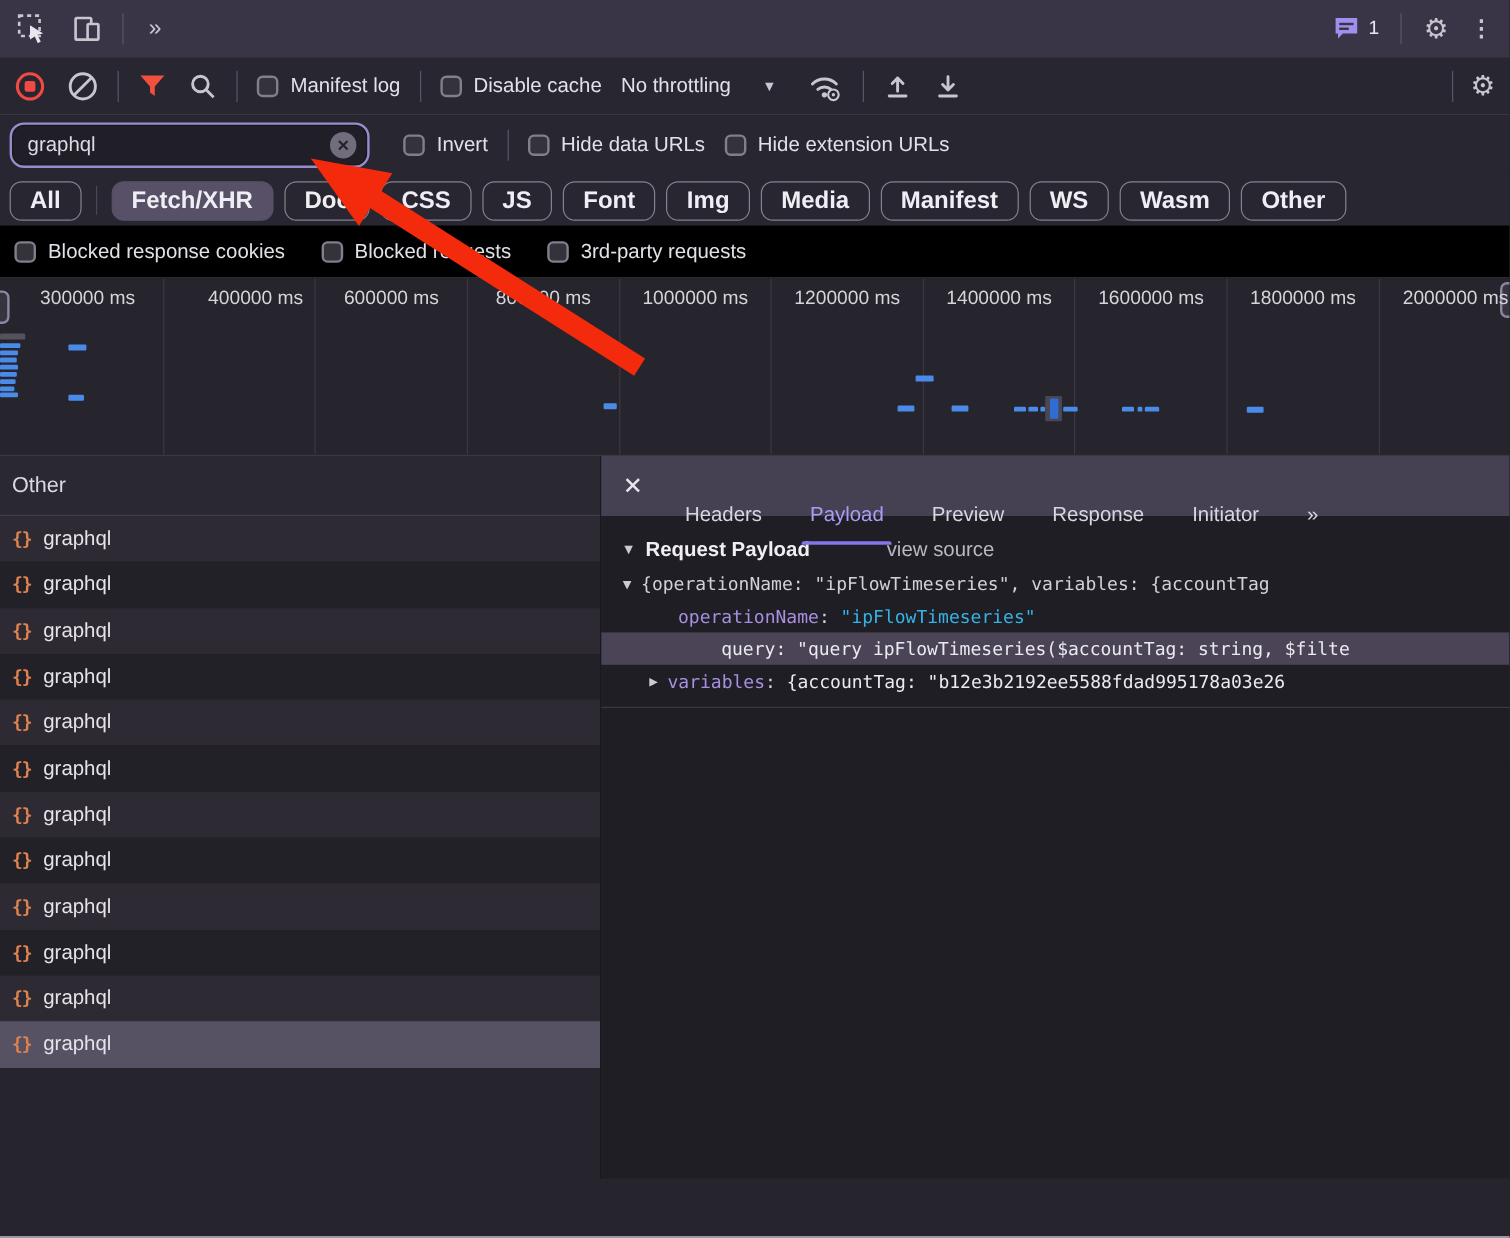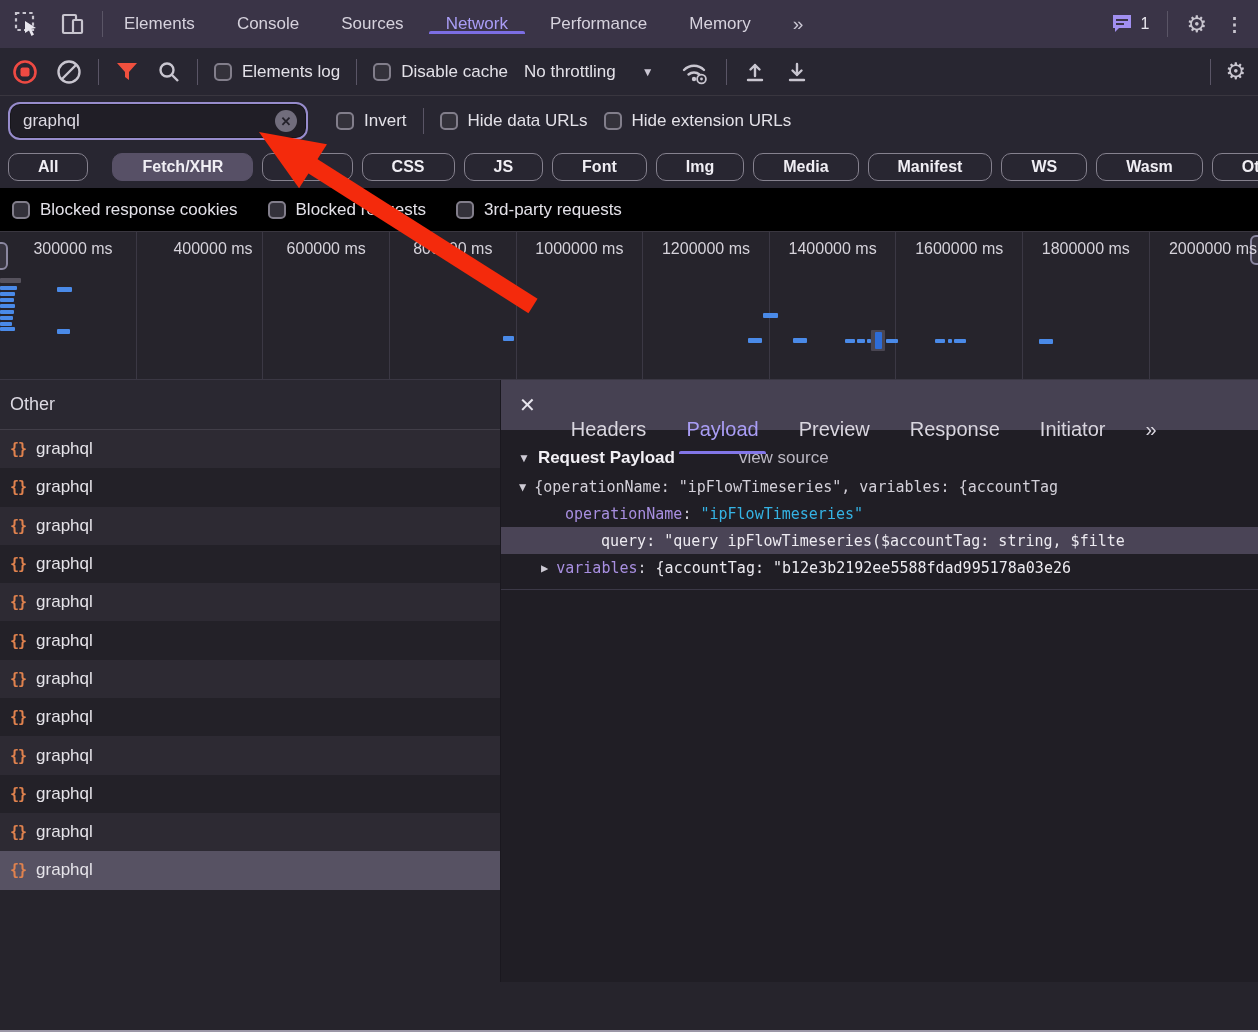--- a/index.html
+++ b/index.html
@@ -34,21 +34,21 @@
   
   #filterrow { height:50px; background:#282631; display:flex; align-items:center; gap:16px; padding:0 10px; }
   #filter-input-wrap { width:296px; height:34px; background:#201e26; border:1px solid #16151a;
      outline:2px solid #978ccc; border-radius:10px; display:flex; align-items:center; padding:0 8px 0 12px; }
   #filter-input { flex:1; background:transparent; border:none; outline:none; color:#dedbe4; font-size:17px; font-family:"Liberation Sans",sans-serif; }
   .clear-btn { width:22px; height:22px; border-radius:50%; background:#716d7c; color:#23212a; font-size:13px; font-weight:bold;
      display:flex; align-items:center; justify-content:center; flex:none; }
 
   
   #chipsrow { height:42px; background:#282631; display:flex; align-items:center; gap:9px; padding:0 8px; }
-  .chip { border:1.5px solid #85818e; border-radius:10px; padding:4px 29px; font-size:16px; font-weight:600; color:#f0eef4; white-space:nowrap; }
+  .chip { border:1.5px solid #85818e; border-radius:10px; padding:4px 16px; font-size:20px; font-weight:600; color:#f0eef4; white-space:nowrap; }
   .chip.active { background:#575066; border-color:#575066; }
   .chip-div { width:1px; height:24px; background:#4a4753; margin:0 3px; }
 
   
   #blockedrow { height:44px; background:#000000; border-bottom:1px solid #39363f; display:flex; align-items:center; gap:30px; padding:0 12px; }
 
   
   #timeline { height:148px; background:#26242c; position:relative; overflow:hidden; border-bottom:1px solid #3a3743; }
   .tl-label { position:absolute; top:8px; font-size:16px; color:#d6d3db; transform:translateX(-50%); white-space:nowrap; }
   .tl-div { position:absolute; top:0; bottom:0; width:1px; background:#3b3844; }
@@ -62,21 +62,21 @@
      font-size:18px; color:#dcd9e2; flex:none; }
   #req-list { flex:1; overflow:hidden; }
   .req-row { height:38.3px; display:flex; align-items:center; gap:10px; padding-left:10px; font-size:17px; color:#e5e3e9; background:#232128; }
   .req-row:nth-child(odd) { background:#2d2a33; }
   .req-row.selected { background:#575263; }
   .json-icon { color:#e0824e; font-family:"DejaVu Sans Mono",monospace; font-size:15px; font-weight:bold; letter-spacing:-1px; }
 
   #right-pane { flex:1; background:#201e25; display:flex; flex-direction:column; min-width:0; }
   #detail-tabs { height:50px; background:#464152; display:flex; align-items:center; flex:none; padding-left:14px; gap:6px; }
   .close-x { color:#e8e6ee; font-size:20px; padding:0 12px 0 4px; }
-  .detail-tab { padding:0 17px; font-size:20px; color:#d9d6df; height:100%; display:flex; align-items:center; position:relative;margin-top:48px; }
+  .detail-tab { padding:0 17px; font-size:17px; color:#d9d6df; height:100%; display:flex; align-items:center; position:relative;margin-top:48px; }
   .detail-tab.active { color:#a99df5; }
   .detail-tab.active::after { content:""; position:absolute; left:10px; right:10px; bottom:0; height:3px; background:#8276e8; border-radius:2px 2px 0 0; }
 
   #payload-body { padding-top:13px; font-size:17px; overflow:hidden; }
   #payload-title-row { display:flex; align-items:center; gap:8px; padding-left:17px; height:30px; }
   #payload-title { font-weight:bold; color:#f1eff4; }
   #view-source { color:#bab7c2; margin-left:56px; }
   .tri { font-size:12px; color:#cdcad4; }
   .pl-line { font-family:"DejaVu Sans Mono",monospace; font-size:15px; height:27px; display:flex; align-items:center;
      white-space:nowrap; overflow:hidden; color:#d3d0d9; }
@@ -105,28 +105,20 @@
       </svg>
     </span>
     <span class="icon">
       <svg width="26" height="26" viewBox="0 0 26 26">
         <rect x="3" y="4" width="13" height="18" fill="none" stroke="#c8c5cf" stroke-width="2.2" rx="1"></rect>
         <rect x="13" y="9" width="9" height="13" fill="#3a3447" stroke="#c8c5cf" stroke-width="2.2" rx="1"></rect>
       </svg>
     </span>
   </div>
   <div class="vdiv"></div>
-  <div id="devtools-tabs" class="row">
-      <div class="dt-tab">Elements</div>
-      <div class="dt-tab">Console</div>
-      <div class="dt-tab">Sources</div>
-      <div class="dt-tab active">Network</div>
-      <div class="dt-tab">Performance</div>
-      <div class="dt-tab">Memory</div>
-    </div>
   <div class="dt-tab">
       <span class="chev">»</span>
     </div>
   <div class="right-icons">
     <span class="icon">
       <svg width="24" height="24" viewBox="0 0 24 24">
         <path d="M3 3 h18 v13 h-12 l-4 4 v-4 h-2 z" fill="#a18ff0"></path>
         <rect x="6" y="7" width="12" height="2" fill="#3a3447"></rect>
         <rect x="6" y="11" width="8" height="2" fill="#3a3447"></rect>
       </svg>
@@ -163,21 +155,21 @@
     <span class="icon">
       <svg width="24" height="24" viewBox="0 0 24 24">
         <circle cx="10" cy="10" r="6.5" fill="none" stroke="#c9c6d0" stroke-width="2.4"></circle>
         <line x1="15" y1="15" x2="21" y2="21" stroke="#c9c6d0" stroke-width="2.4"></line>
       </svg>
     </span>
   </div>
   <div class="vdiv"></div>
   <div class="cb-label">
     <span class="checkbox"></span>
-    <span>Elements log</span>
+    <span>Manifest log</span>
   </div>
   <div class="vdiv"></div>
   <div class="cb-label">
     <span class="checkbox"></span>
     <span>Disable cache</span>
   </div>
   <div class="ddl">
     <span>No throttling</span>
     <span class="caret">▼</span>
   </div>

